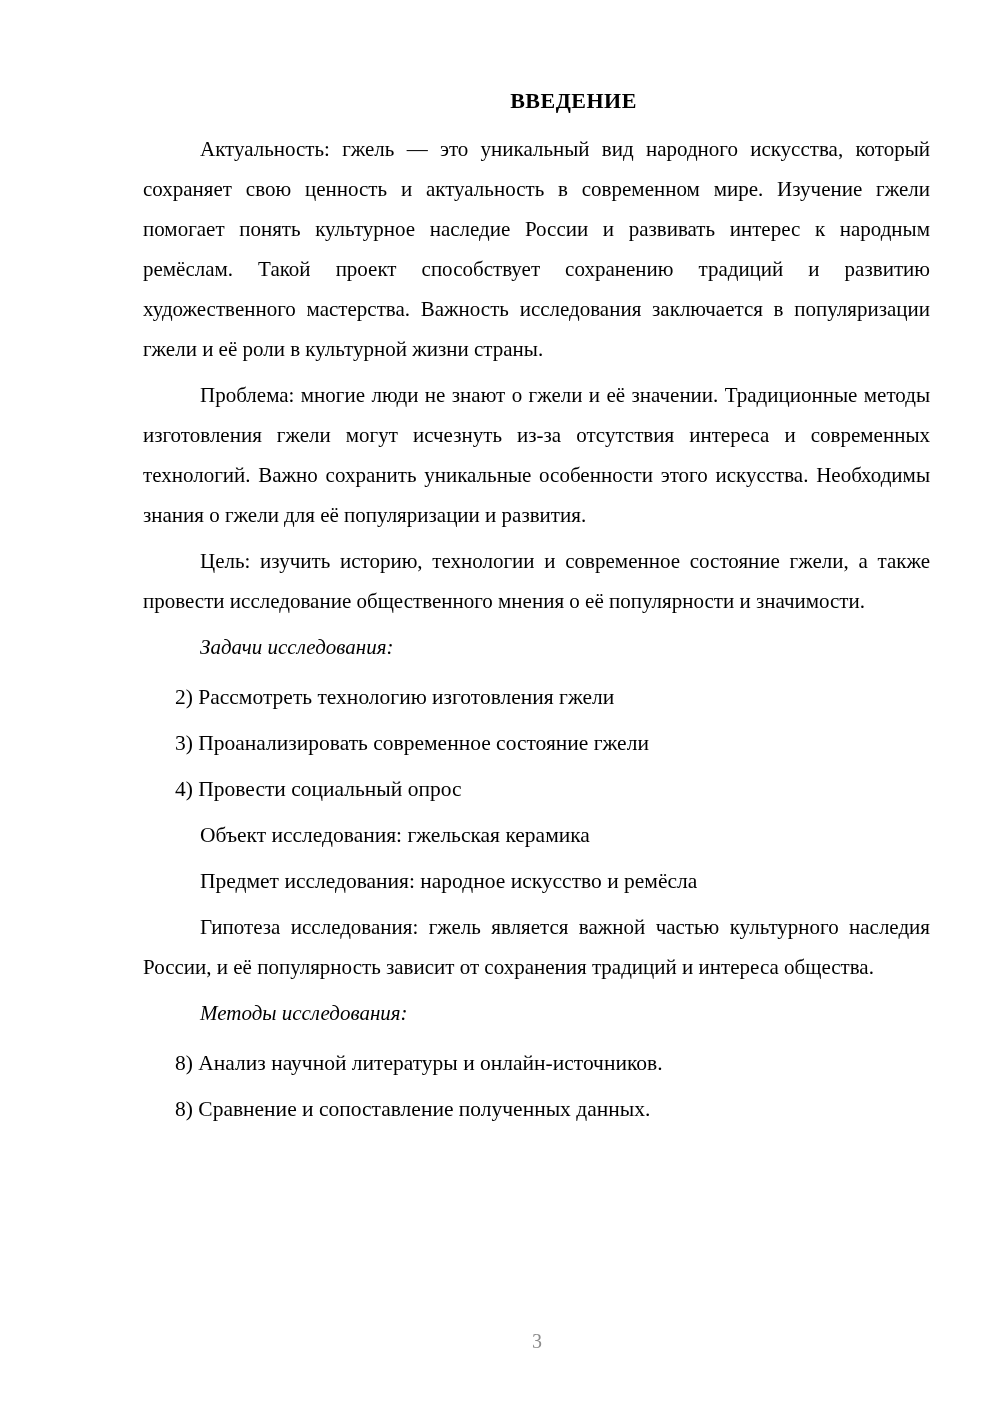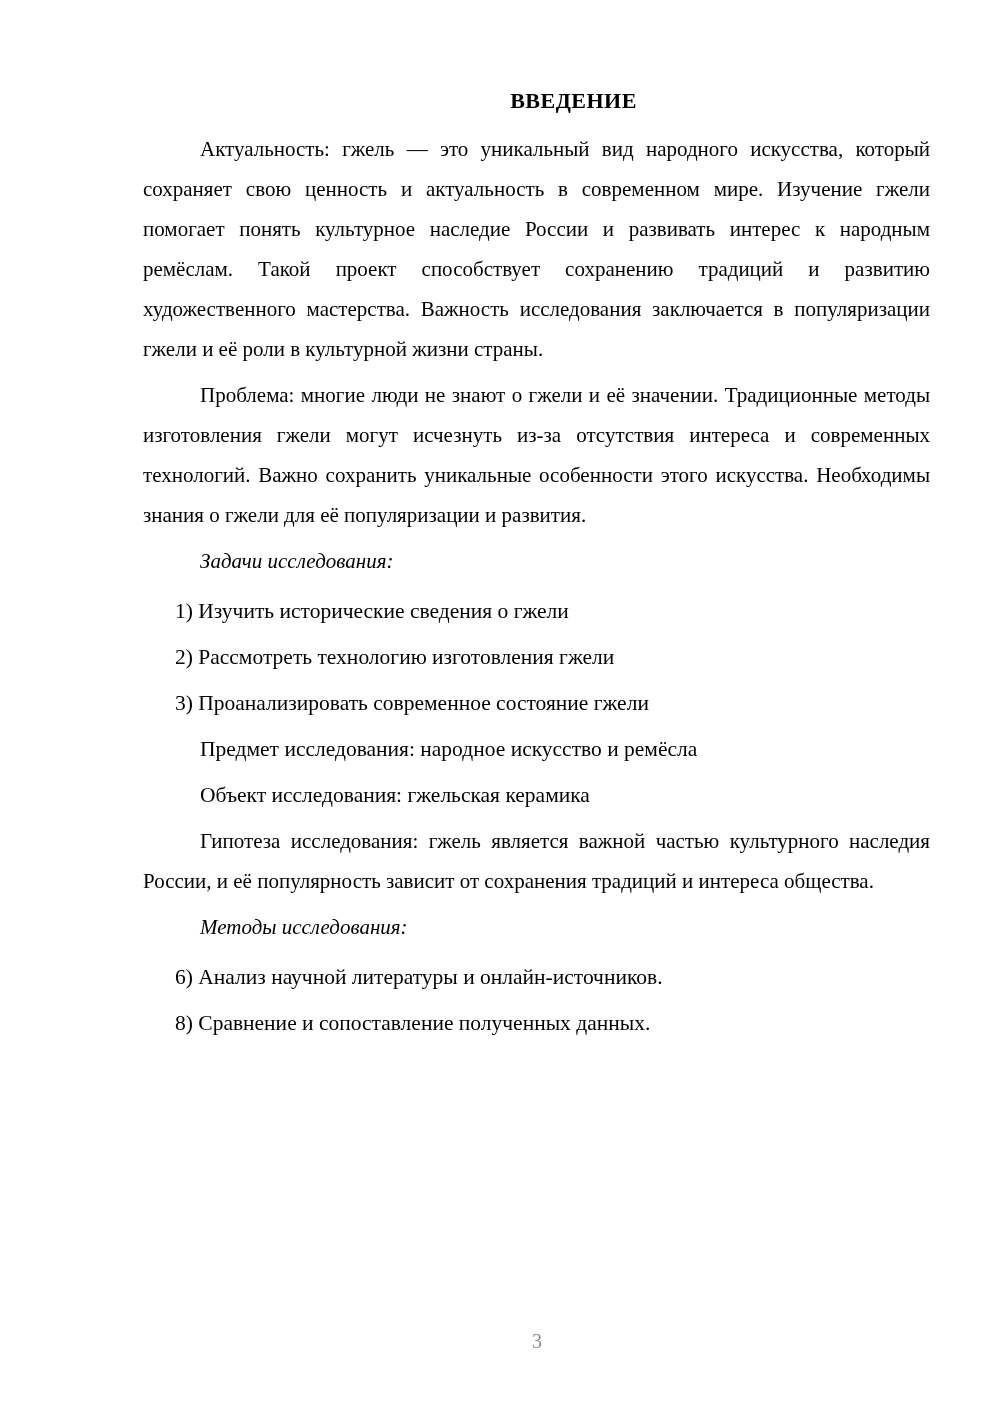--- a/index.html
+++ b/index.html
@@ -98,39 +98,40 @@
 <div class="page">
 
   <div class="content">
 
     <h1 class="doc-title">ВВЕДЕНИЕ</h1>
 
     <p class="para">Актуальность: гжель — это уникальный вид народного искусства, который сохраняет свою ценность и актуальность в современном мире. Изучение гжели помогает понять культурное наследие России и развивать интерес к народным ремёслам. Такой проект способствует сохранению традиций и развитию художественного мастерства. Важность исследования заключается в популяризации гжели и её роли в культурной жизни страны.</p>
 
     <p class="para">Проблема: многие люди не знают о гжели и её значении. Традиционные методы изготовления гжели могут исчезнуть из-за отсутствия интереса и современных технологий. Важно сохранить уникальные особенности этого искусства. Необходимы знания о гжели для её популяризации и развития.</p>
 
+    <p class="para">Цель: изучить историю, технологии и современное состояние гжели, а также провести исследование общественного мнения о её популярности и значимости.</p>
 
     <p class="para heading-line">Задачи исследования:</p>
 
     <ul class="list">
-      <li class="list-item">1) Изучить исторические сведения о гжели</li>
       <li class="list-item">2) Рассмотреть технологию изготовления гжели</li>
       <li class="list-item">3) Проанализировать современное состояние гжели</li>
+      <li class="list-item">4) Провести социальный опрос</li>
     </ul>
 
+    <p class="labelled">Объект исследования: гжельская керамика</p>
+
     <p class="labelled">Предмет исследования: народное искусство и ремёсла</p>
-
-    <p class="labelled">Объект исследования: гжельская керамика</p>
 
     <p class="para">Гипотеза исследования: гжель является важной частью культурного наследия России, и её популярность зависит от сохранения традиций и интереса общества.</p>
 
     <p class="para heading-line">Методы исследования:</p>
 
     <ul class="list">
-      <li class="list-item">6) Анализ научной литературы и онлайн-источников.</li>
+      <li class="list-item">8) Анализ научной литературы и онлайн-источников.</li>
       <li class="list-item">8) Сравнение и сопоставление полученных данных.</li>
     </ul>
 
   </div>
 
   <div class="page-number">3</div>
 
 </div>
 
 </body></html>

